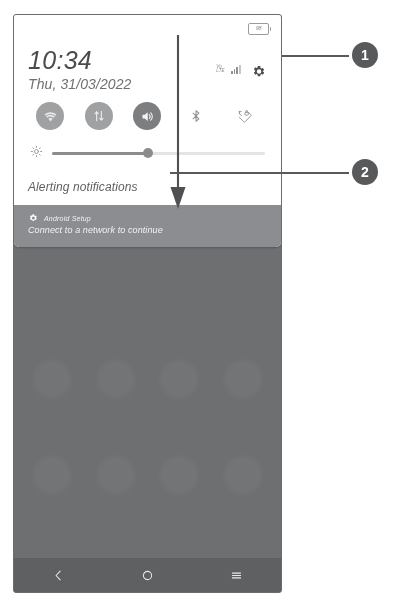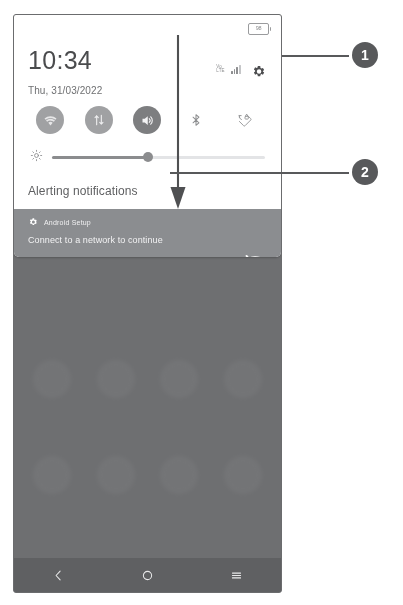--- a/index.html
+++ b/index.html
@@ -55,20 +55,21 @@
 
   
   #shade{
     position:absolute;
     left:0; top:0; width:100%;
     background:#ffffff;
     border-bottom-left-radius:5px;
     border-bottom-right-radius:5px;
     overflow:hidden;
     box-shadow:0 1px 2px rgba(0,0,0,.22);
+    font-style:italic;
   }
 
   
   .statusbar{
     height:24px;
     display:flex;align-items:center;justify-content:flex-end;
     padding:2px 10px 0 0;
   }
   .battery{
     display:inline-flex;align-items:center;
@@ -83,21 +84,21 @@
   .batt-num{font-size:5.5px;color:#8b8c8e;line-height:1;letter-spacing:-.2px;}
   .batt-cap{width:1.5px;height:4px;background:#9a9b9d;border-radius:0 1px 1px 0;margin-left:.5px;}
 
   
   .clockrow{
     position:relative;
     padding:6px 12px 0 14px;
     display:flex;align-items:flex-start;justify-content:space-between;
   }
   .clock{font-size:25px;color:#4a4b4d;line-height:1.05;font-weight:400;letter-spacing:.3px;}
-  .datetxt{font-size:10px;color:#6f7072;margin-top:12px;letter-spacing:.1px;}
+  .datetxt{font-size:14px;color:#6f7072;margin-top:3px;letter-spacing:.1px;}
   .statusicons{display:flex;align-items:center;gap:6px;padding-top:9px;}
   .volte{display:flex;flex-direction:column;line-height:1;font-size:4.5px;color:#8e8f91;letter-spacing:.2px;}
   .bars{display:flex;align-items:flex-end;gap:1px;height:10px;}
   .bars i{display:block;width:1.8px;background:#8e8f91;border-radius:.5px;}
   .gear-btn{
     width:22px;height:22px;display:flex;align-items:center;justify-content:center;
     margin-top:4px;
   }
 
   
@@ -136,21 +137,21 @@
 
   
   .notif{
     background:#8b8d90;
     padding:8px 12px 12px 14px;
     position:relative;
   }
   .notif-app{display:flex;align-items:center;gap:6px;}
   .notif-appname{font-size:7px;color:#f1f1f2;letter-spacing:.2px;}
   .notif-title{font-size:9.5px;color:#ffffff;margin-top:12px;letter-spacing:.1px;}
-  .notif-sub{font-size:9px;color:#f2f2f3;margin-top:8px;letter-spacing:.1px;}
+  .notif-sub{font-size:9px;color:#f2f2f3;margin-top:2px;letter-spacing:.1px;}
   .notif-icon{position:absolute;right:14px;top:44px;}
 
   
   .actions{
     display:flex;align-items:center;justify-content:space-between;
     padding:11px 16px 12px 14px;background:#fff;
   }
   .manage{font-size:9.5px;color:#5e5f61;letter-spacing:.6px;}
   .clearall{font-size:9.5px;color:#bdbec0;letter-spacing:.6px;}
 

